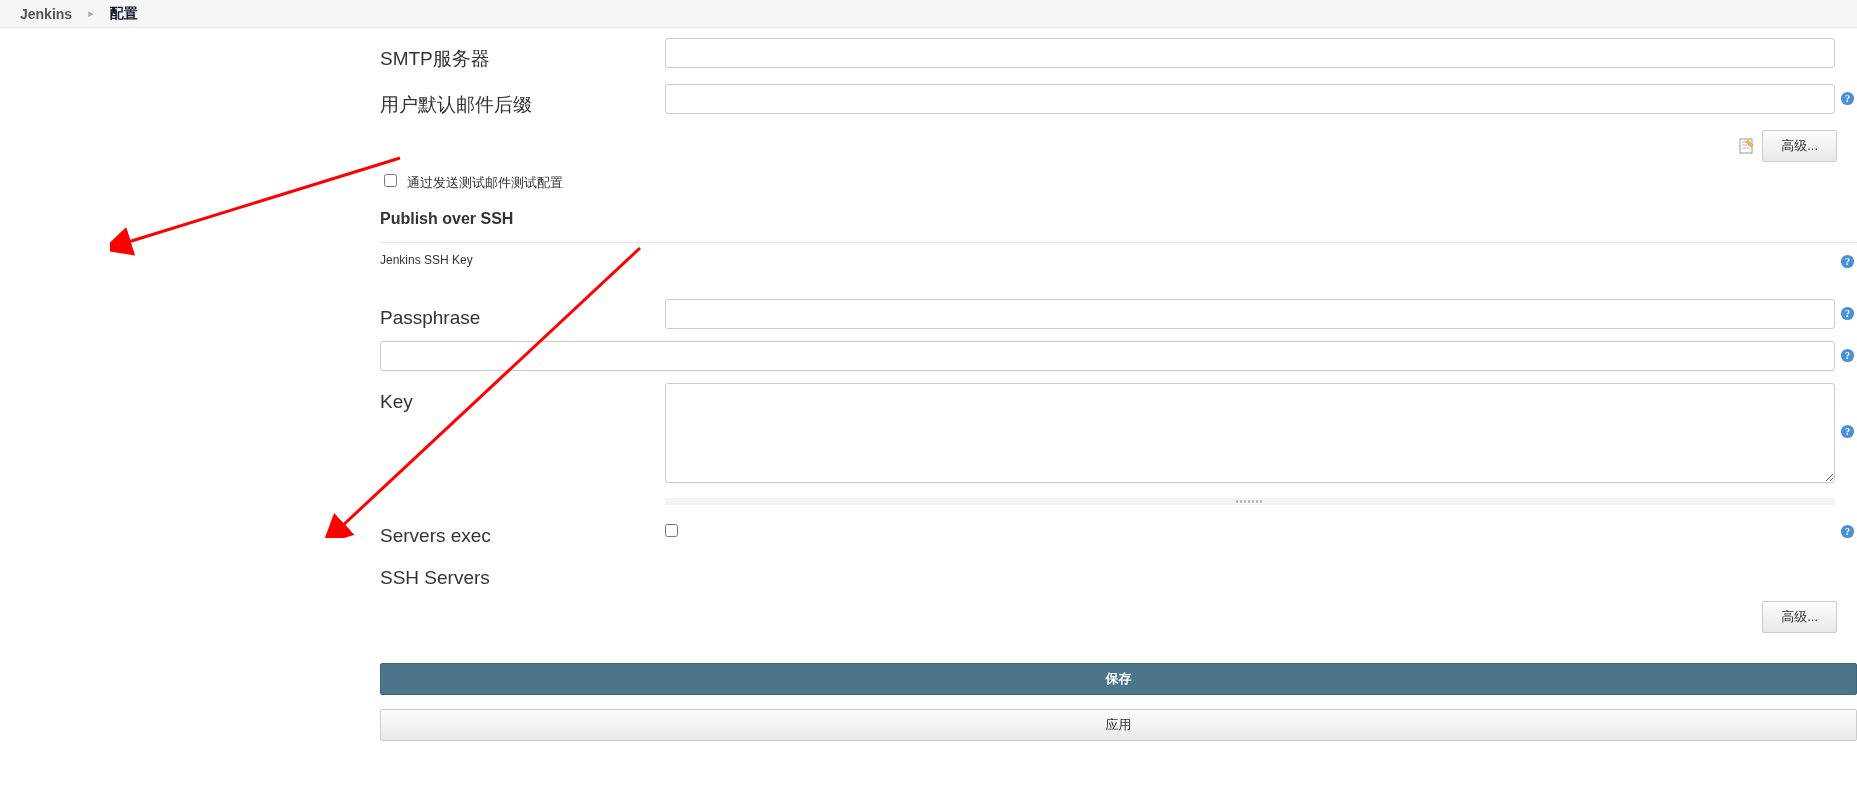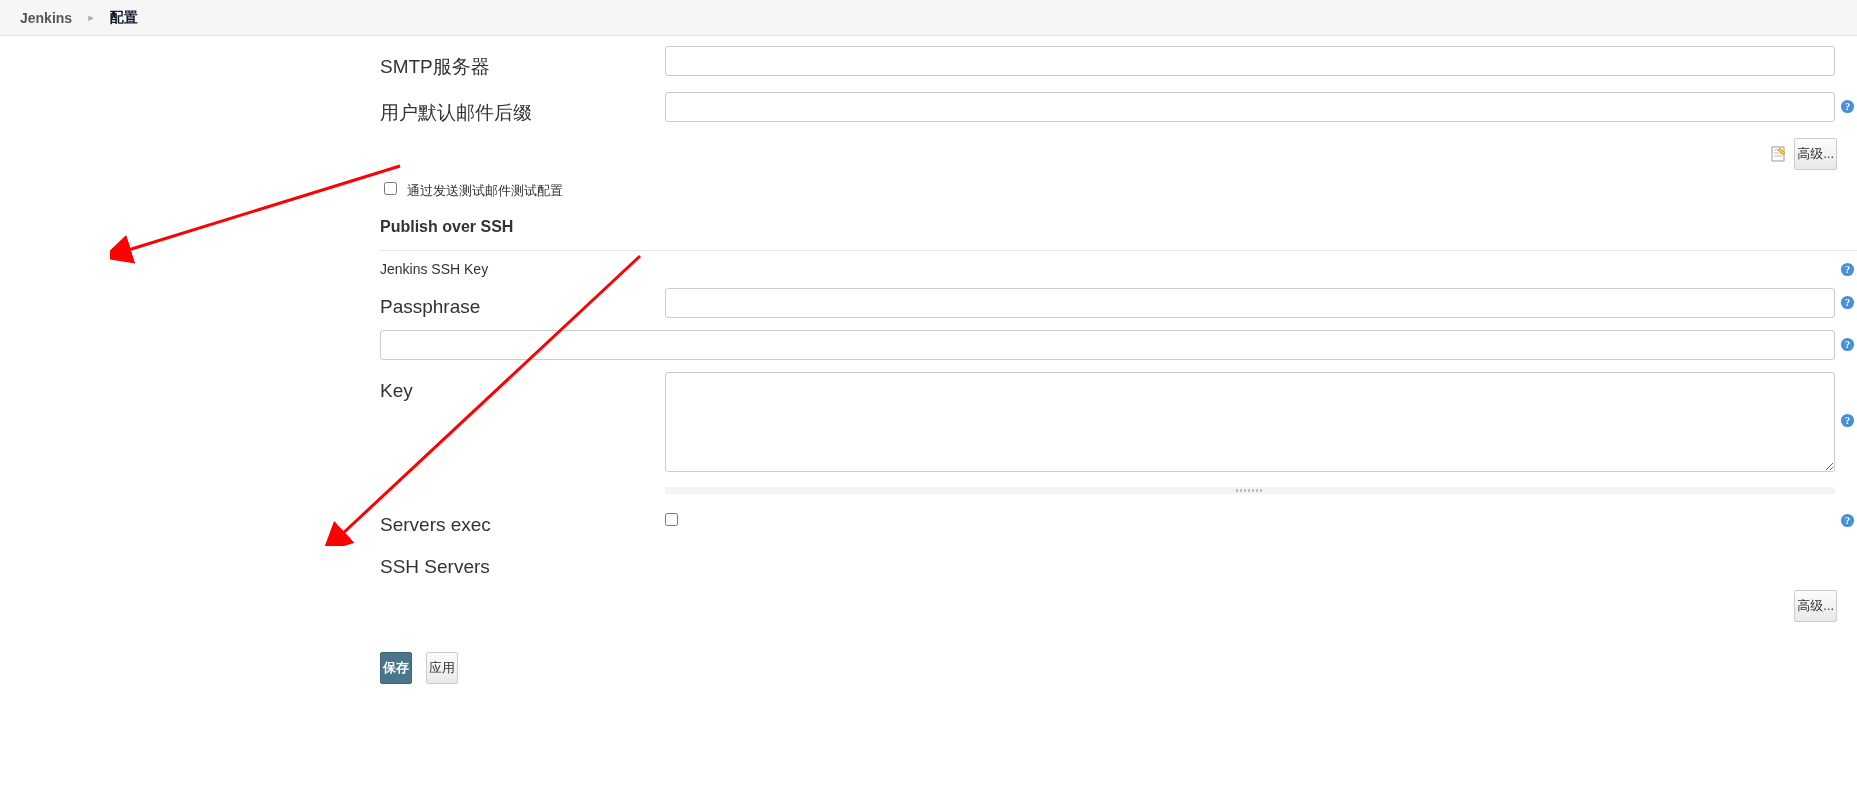--- a/index.html
+++ b/index.html
@@ -3,21 +3,21 @@
 <meta charset="utf-8">
 <style>
 * { box-sizing: border-box; margin: 0; padding: 0; }
 body {
   font-family: Helvetica, Arial, sans-serif;
   font-size: 13px;
   color: #333;
   background: #fff;
 }
 .breadcrumb-bar {
-  height: 36px;
+  height: 28px;
   background: #f6f6f6;
   border-bottom: 1px solid #e8e8e8;
   display: flex;
   align-items: center;
   padding: 0 20px;
   gap: 16px;
 }
 .breadcrumb-link {
   color: #555;
   font-weight: bold;
@@ -83,23 +83,23 @@
   font-size: 16px;
   padding: 8px 0 2px 0;
   margin-bottom: 12px;
 }
 .section-divider {
   border: none;
   border-top: 1px solid #e5e5e5;
   margin: 2px 0 10px 0;
 }
 .subsection-label {
-  font-size: 14px;
+  font-size: 12px;
   padding: 6px 0;
-  margin-bottom: 1px;
+  margin-bottom: 22px;
 }
 .help-icon {
   position: absolute;
   right: 2px;
   top: 6px;
   width: 16px;
   height: 16px;
   display: inline-flex;
   align-items: center;
   justify-content: center;
@@ -113,21 +113,21 @@
   margin-bottom: 12px;
   gap: 6px;
   align-items: center;
 }
 .notepad-icon { width: 18px; height: 18px; }
 
 .btn {
   border: 1px solid #ccc;
   background: linear-gradient(#fcfcfc, #e9e9e9);
   color: #333;
-  padding: 6px 2px;
+  padding: 6px 18px;
   font-size: 13px;
   border-radius: 2px;
   cursor: pointer;
 }
 .btn-primary {
   background: #4b758b;
   border: 1px solid #40657a;
   color: #fff;
   font-weight: bold;
 }
@@ -152,20 +152,21 @@
   width: 28px;
   height: 3px;
   transform: translateX(-50%);
   background: repeating-linear-gradient(90deg, #bbb 0 2px, transparent 2px 4px);
 }
 .bottom-buttons {
   display: flex;
   gap: 14px;
   margin-top: 30px;
   padding-bottom: 40px;
+  flex-direction: column;
 }
 .arrow-overlay {
   position: absolute;
   pointer-events: none;
 }
 </style>
 </head>
 <body>
 
 <div class="breadcrumb-bar">

